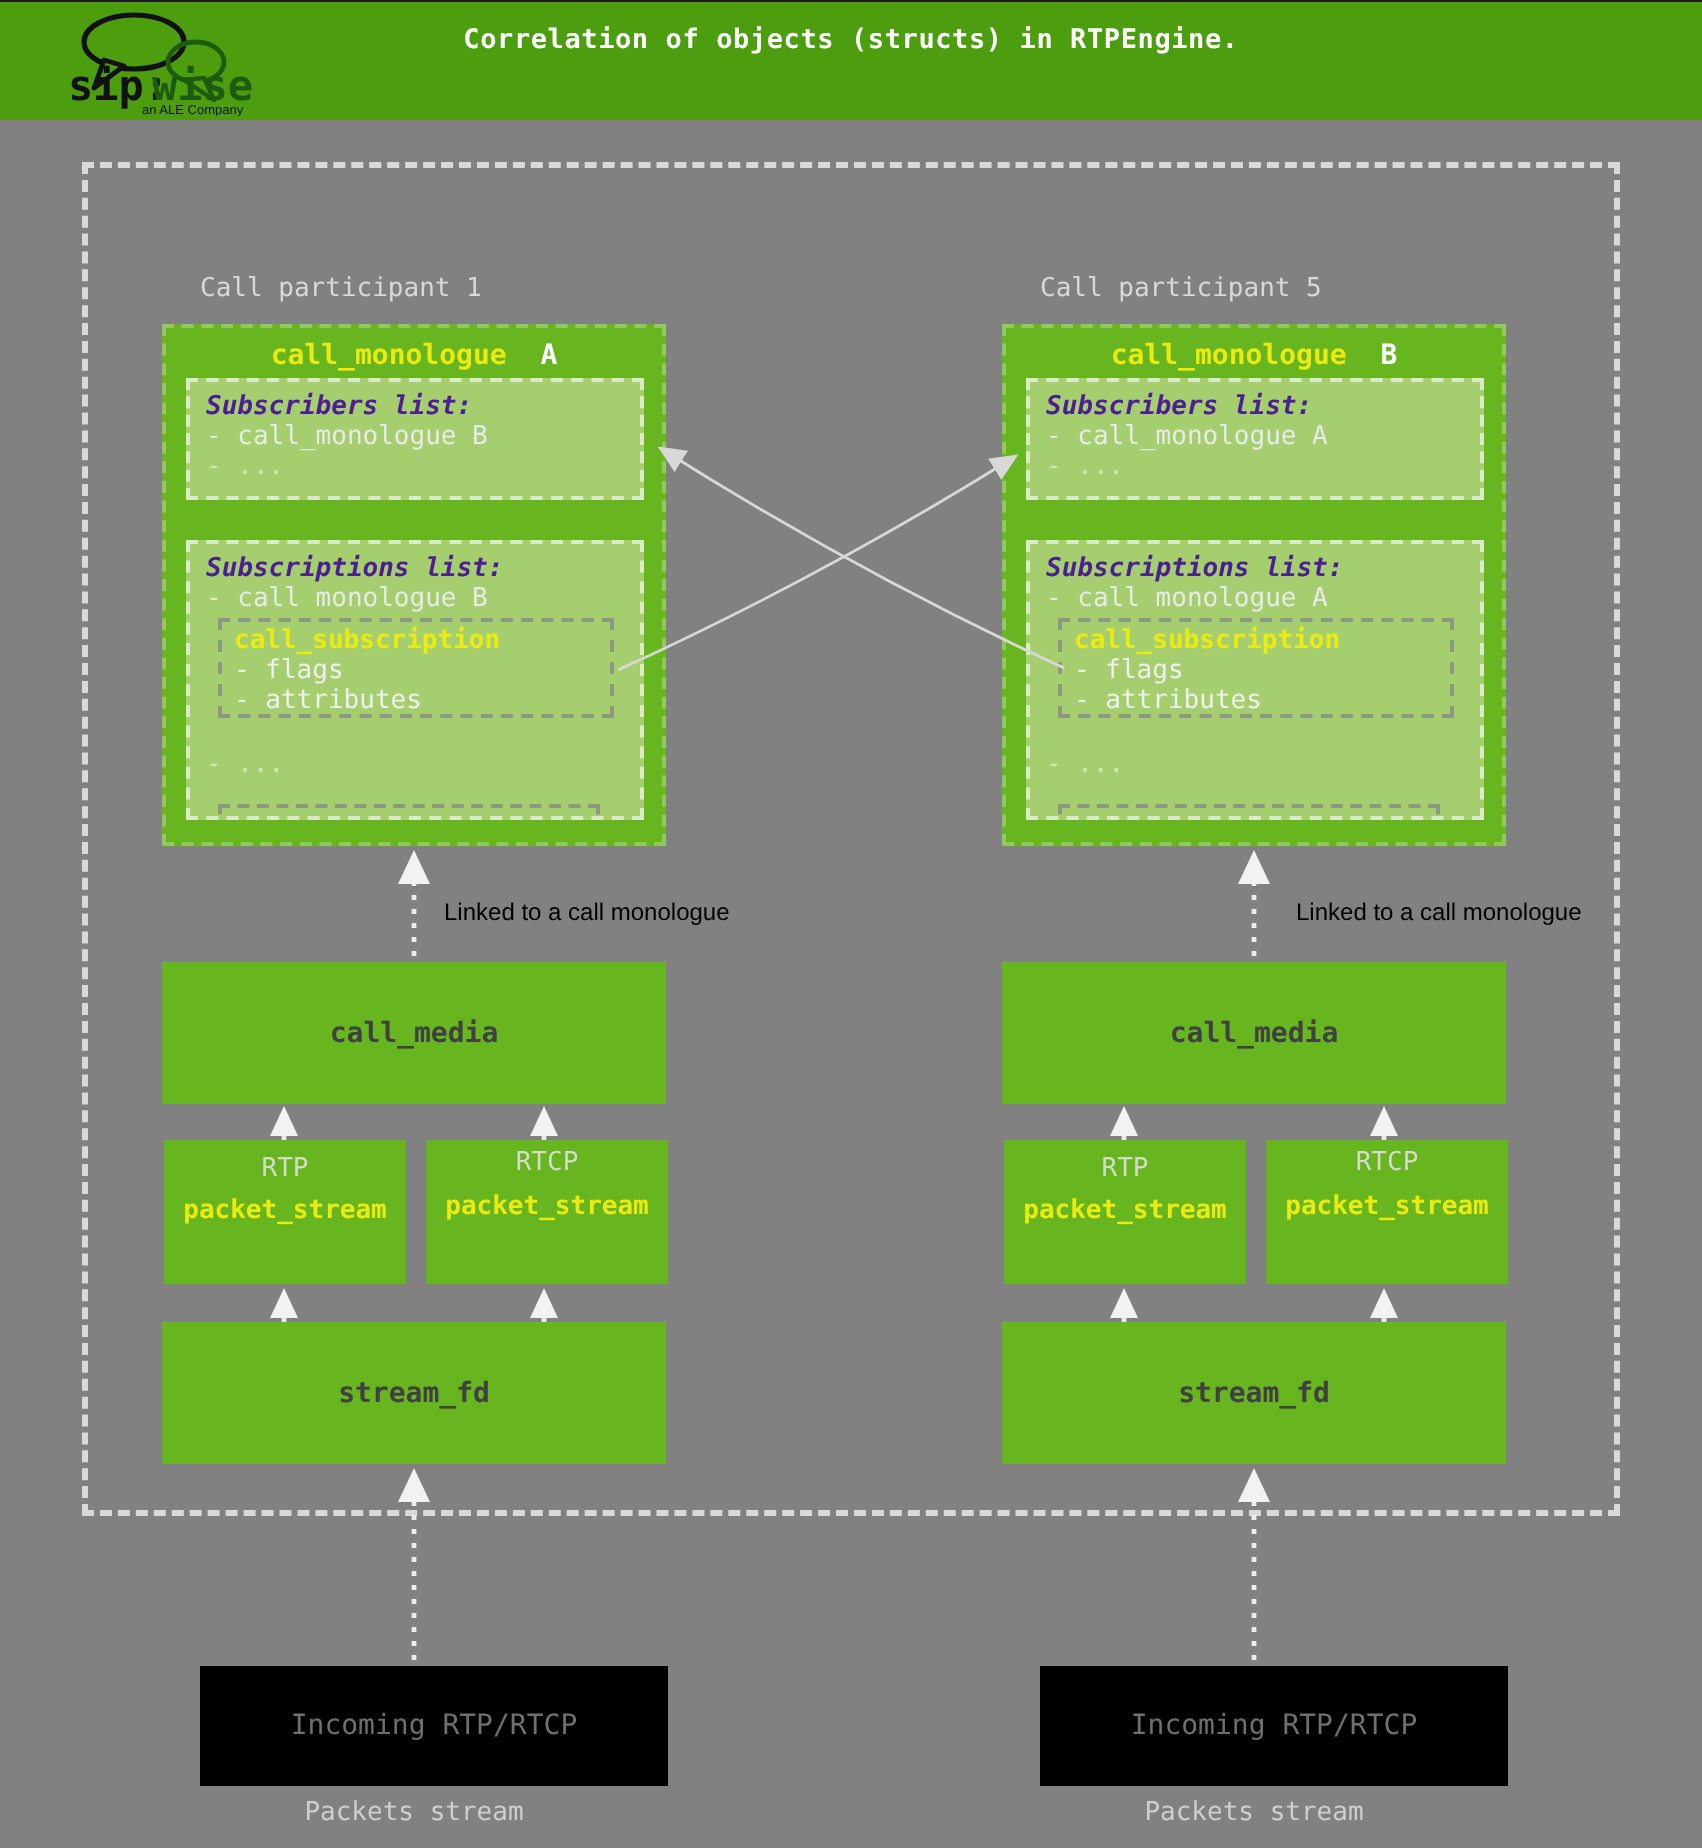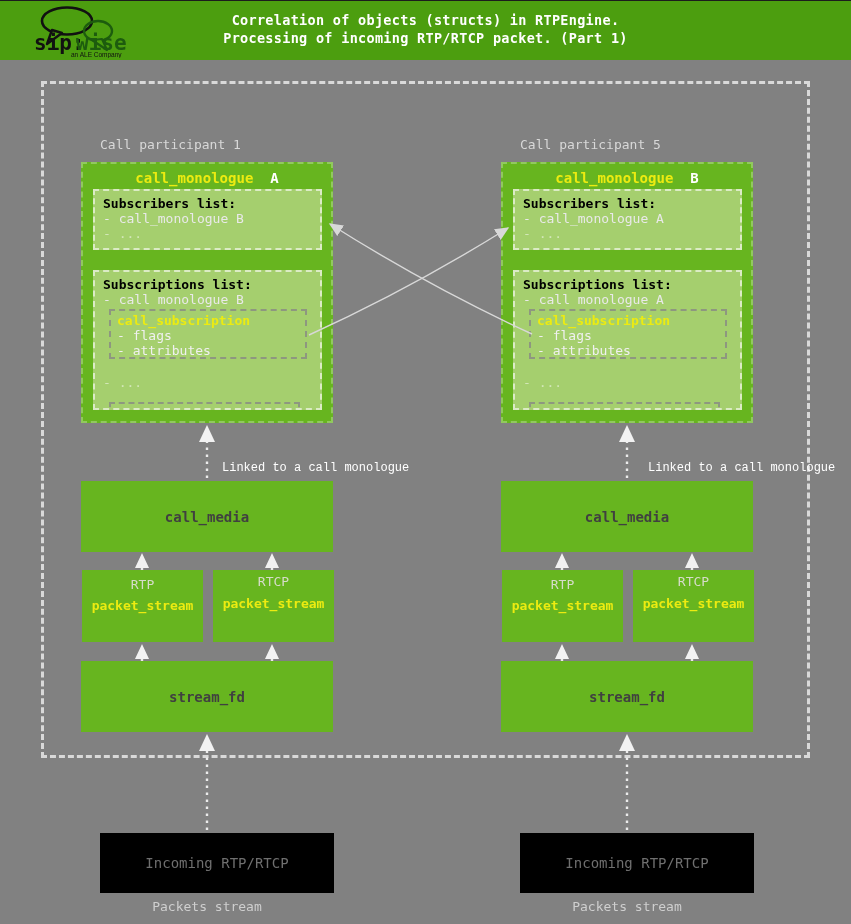--- a/index.html
+++ b/index.html
@@ -21,33 +21,33 @@
   .monologue{position:absolute;left:0;top:25px;width:252px;height:261px;background:#67b51f;
              border:2px dashed rgba(255,255,255,0.28);box-sizing:border-box;}
   .monologue-title{position:absolute;left:0;top:6px;width:100%;text-align:center;
                    font-weight:bold;font-size:14px;white-space:nowrap;}
   .mono-name{color:#eceb11;margin-top:14px;} .mono-suffix{color:#ffffff;}
   .subbox{position:absolute;left:10px;width:229px;background:#a5cf6e;
           border:2px dashed rgba(255,255,255,0.6);box-sizing:border-box;
           padding:5px 8px;font-size:13px;line-height:15px;overflow:hidden;}
   .subscribers{top:25px;height:61px;}
   .subscriptions{top:106px;height:140px;}
-  .subbox .bt{color:#000000;font-weight:bold;white-space:nowrap;}
+  .subbox .bt{color:#4c1d95;font-weight:bold;white-space:nowrap;font-style:italic;}
   .subbox .it{color:#e9e9e9;white-space:nowrap;}
   .subbox .dim{color:rgba(255,255,255,0.5);white-space:nowrap;}
   .subscription-inner{position:absolute;left:14px;top:37px;width:198px;height:50px;
           border:2px dashed #8e9780;box-sizing:border-box;padding:2px 6px;
           font-size:13px;line-height:15px;}
   .subscription-inner .yname{color:#eceb11;font-weight:bold;white-space:nowrap;}
   .subscription-inner .fld{color:#f0f0f0;white-space:nowrap;}
   .subs-more{position:absolute;left:8px;top:103px;}
   .subscription-stub{position:absolute;left:14px;top:130px;width:191px;height:14px;
           border:2px dashed #8e9780;border-bottom:none;box-sizing:border-box;}
-  .linked-label{position:absolute;top:324px;font-size:12px;color:#ffffff;white-space:nowrap;
-                font-family:Liberation Mono, monospace;}
+  .linked-label{position:absolute;top:312px;font-size:12px;color:#000000;white-space:nowrap;
+                font-family:Liberation Sans, sans-serif;}
   #col-a .linked-label{left:141px;} #col-b .linked-label{left:147px;}
   .greenbox{background:#67b51f;position:absolute;box-sizing:border-box;}
   .call-media{left:0;top:344px;width:252px;height:71px;}
   .ylabel{color:#404040;font-weight:bold;font-size:14px;text-align:center;width:100%;position:absolute;}
   .call-media .ylabel{top:28px;}
   .pstream1{left:1px;top:433px;width:121px;height:72px;}
   .pstream2{left:132px;top:433px;width:121px;height:72px;}
   .proto{position:absolute;width:100%;text-align:center;color:#d6dcc9;font-size:13px;}
   .pstream1 .proto{top:7px;} .pstream2 .proto{top:4px;}
   .pslabel{position:absolute;width:100%;text-align:center;color:#eceb11;font-weight:bold;font-size:13px;}
@@ -71,21 +71,20 @@
       <ellipse cx="39" cy="17" rx="25" ry="13.5" fill="none" stroke="#111111" stroke-width="2.6"></ellipse>
       <path d="M24 26 L19 40 L34 29 Z" fill="#4c9e0f" stroke="#111111" stroke-width="2.4" stroke-linejoin="round"></path>
       <ellipse cx="70" cy="27" rx="14" ry="10" fill="none" stroke="#1d5c0e" stroke-width="2.4"></ellipse>
       <path d="M74 35 L79 46 L64 36 Z" fill="#4c9e0f" stroke="#1d5c0e" stroke-width="2.2" stroke-linejoin="round"></path>
       <text x="6" y="46" font-family="DejaVu Sans Mono, monospace" font-weight="bold" font-size="21" fill="#111111">sip:</text>
       <text x="48" y="46" font-family="DejaVu Sans Mono, monospace" font-weight="bold" font-size="21" fill="#1d5c0e">wise</text>
       <text x="43" y="53" font-family="Liberation Sans, sans-serif" font-size="6.5" fill="#111111">an ALE Company</text>
     </svg>
     <div id="hdr-title">
       <div>Correlation of objects (structs) in RTPEngine.</div>
-      <div>Processing of incoming RTP/RTCP packet. (Part 1)</div>
     </div>
   </div>
 
   <div id="container-border"></div>
 
   <div class="col" id="col-a">
     <div class="participant-label">Call participant 1</div>
 
     <div class="monologue">
       <div class="monologue-title">

